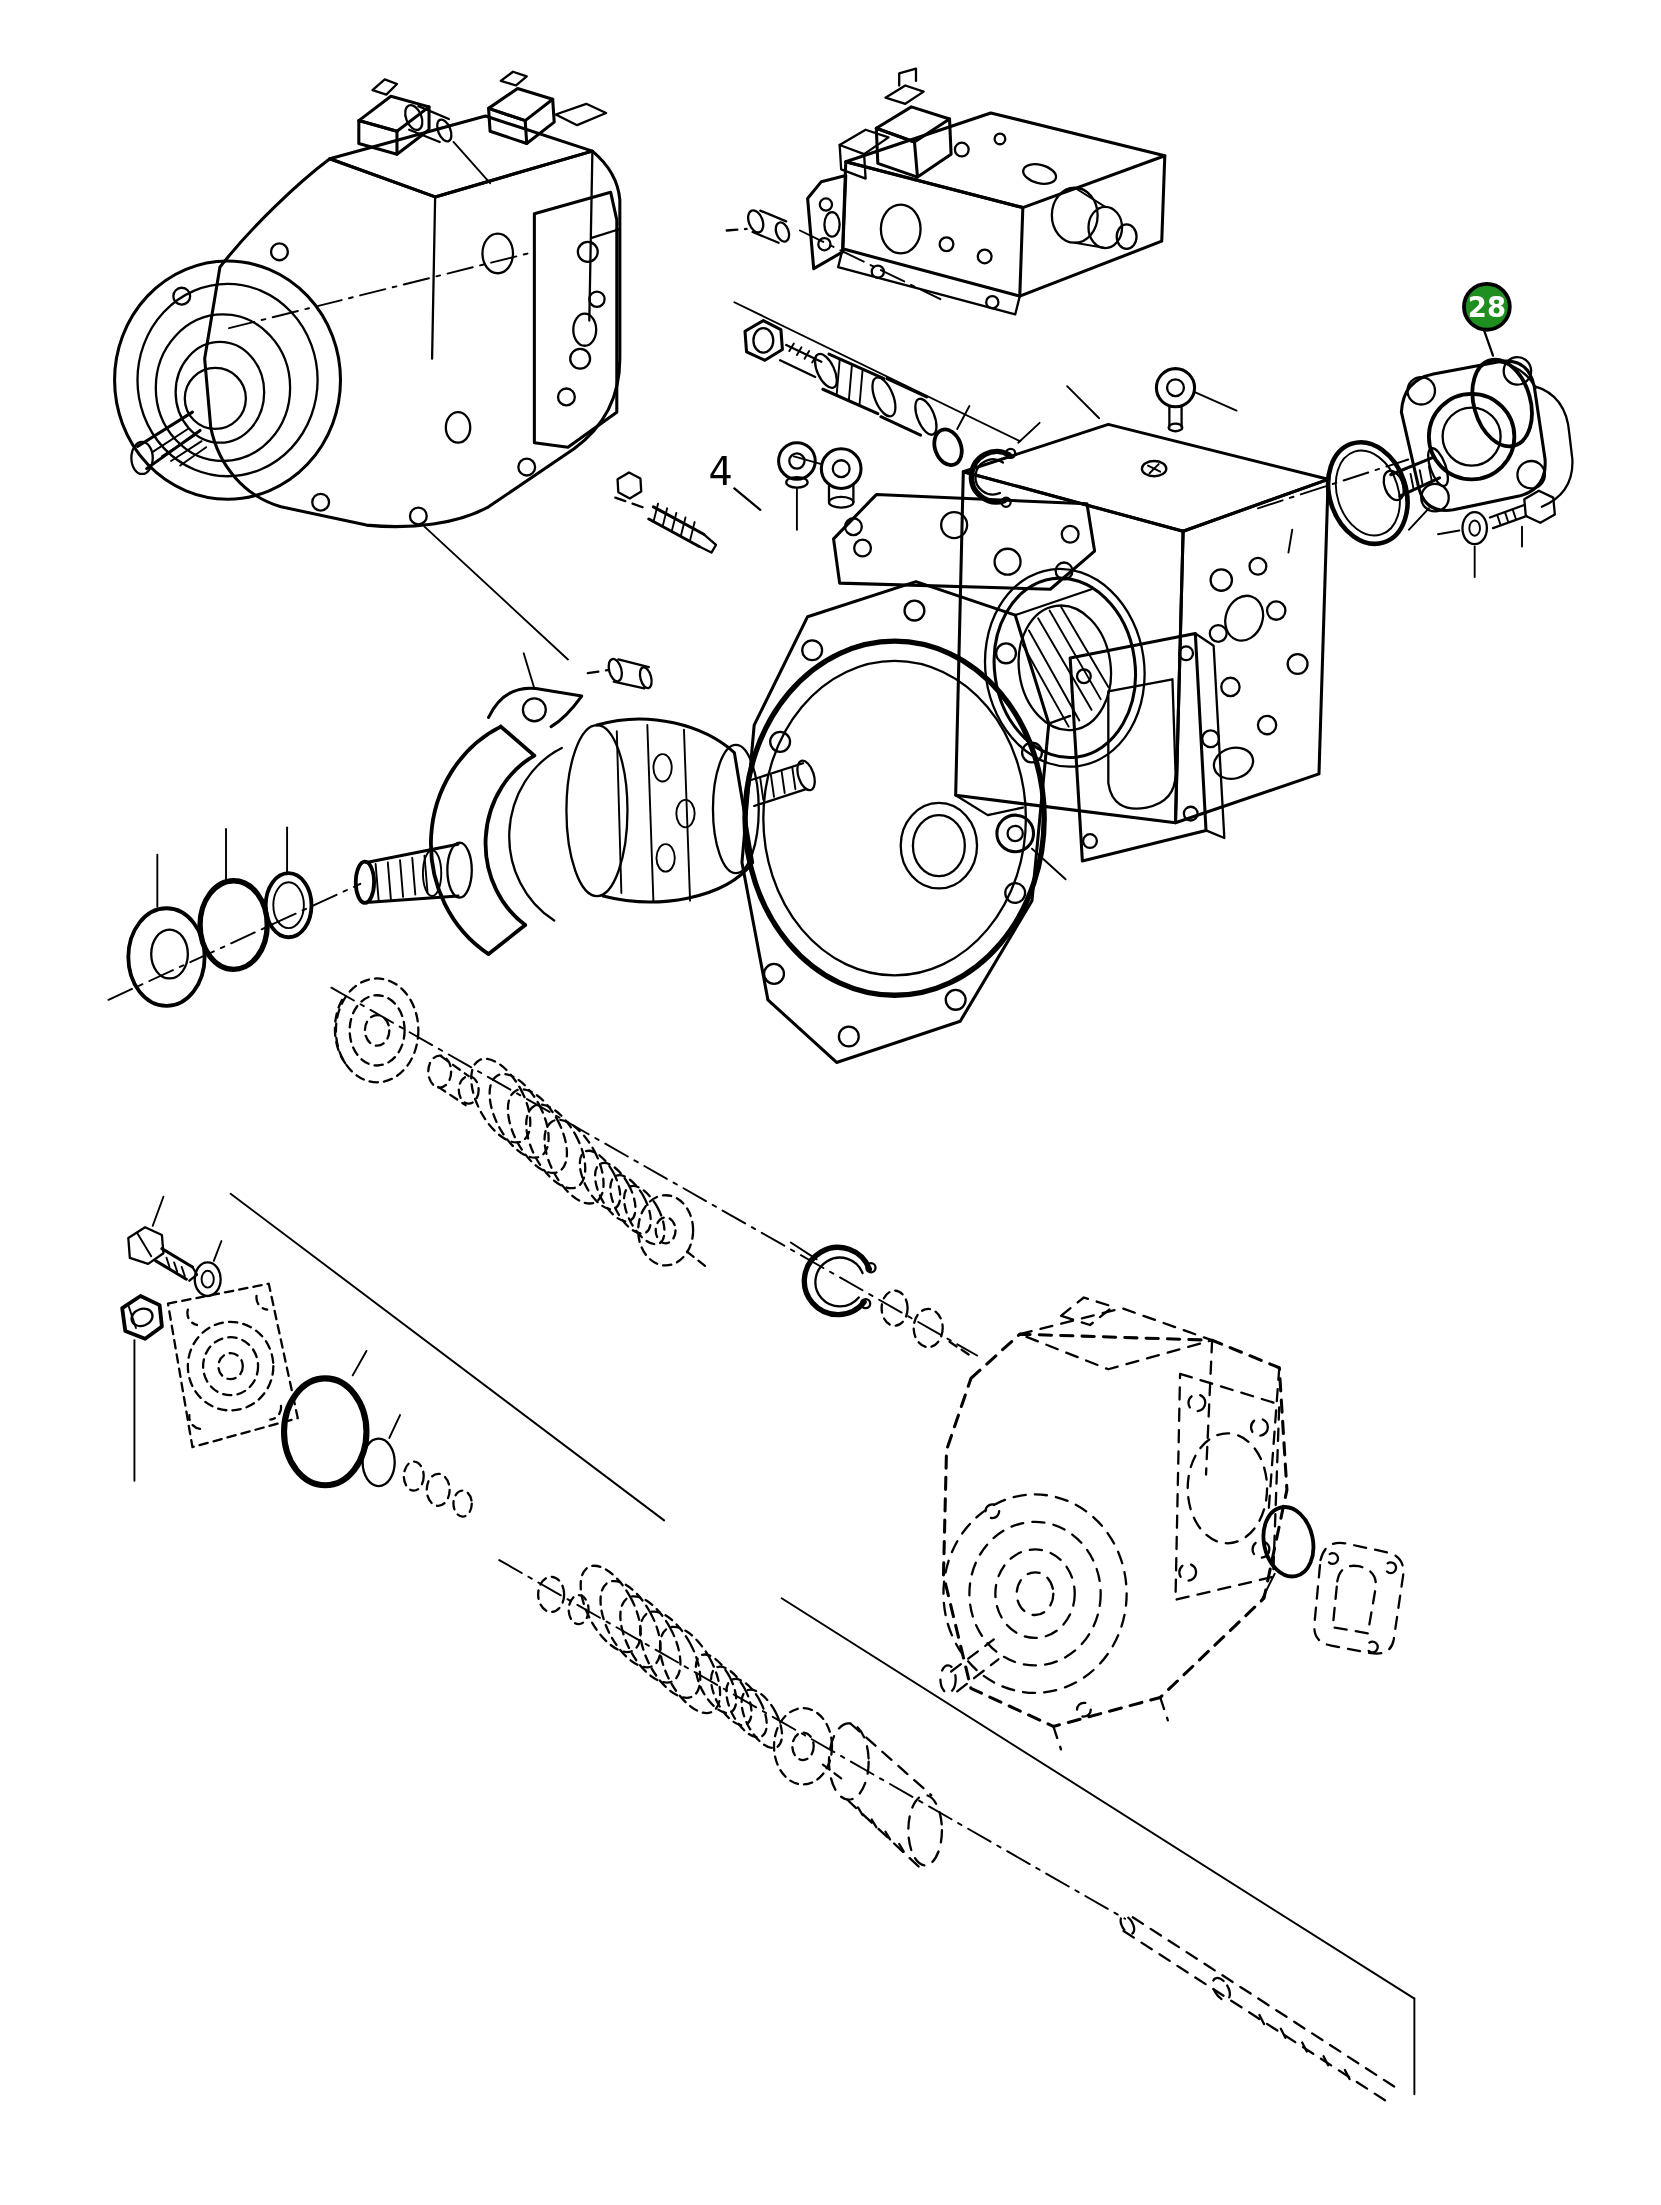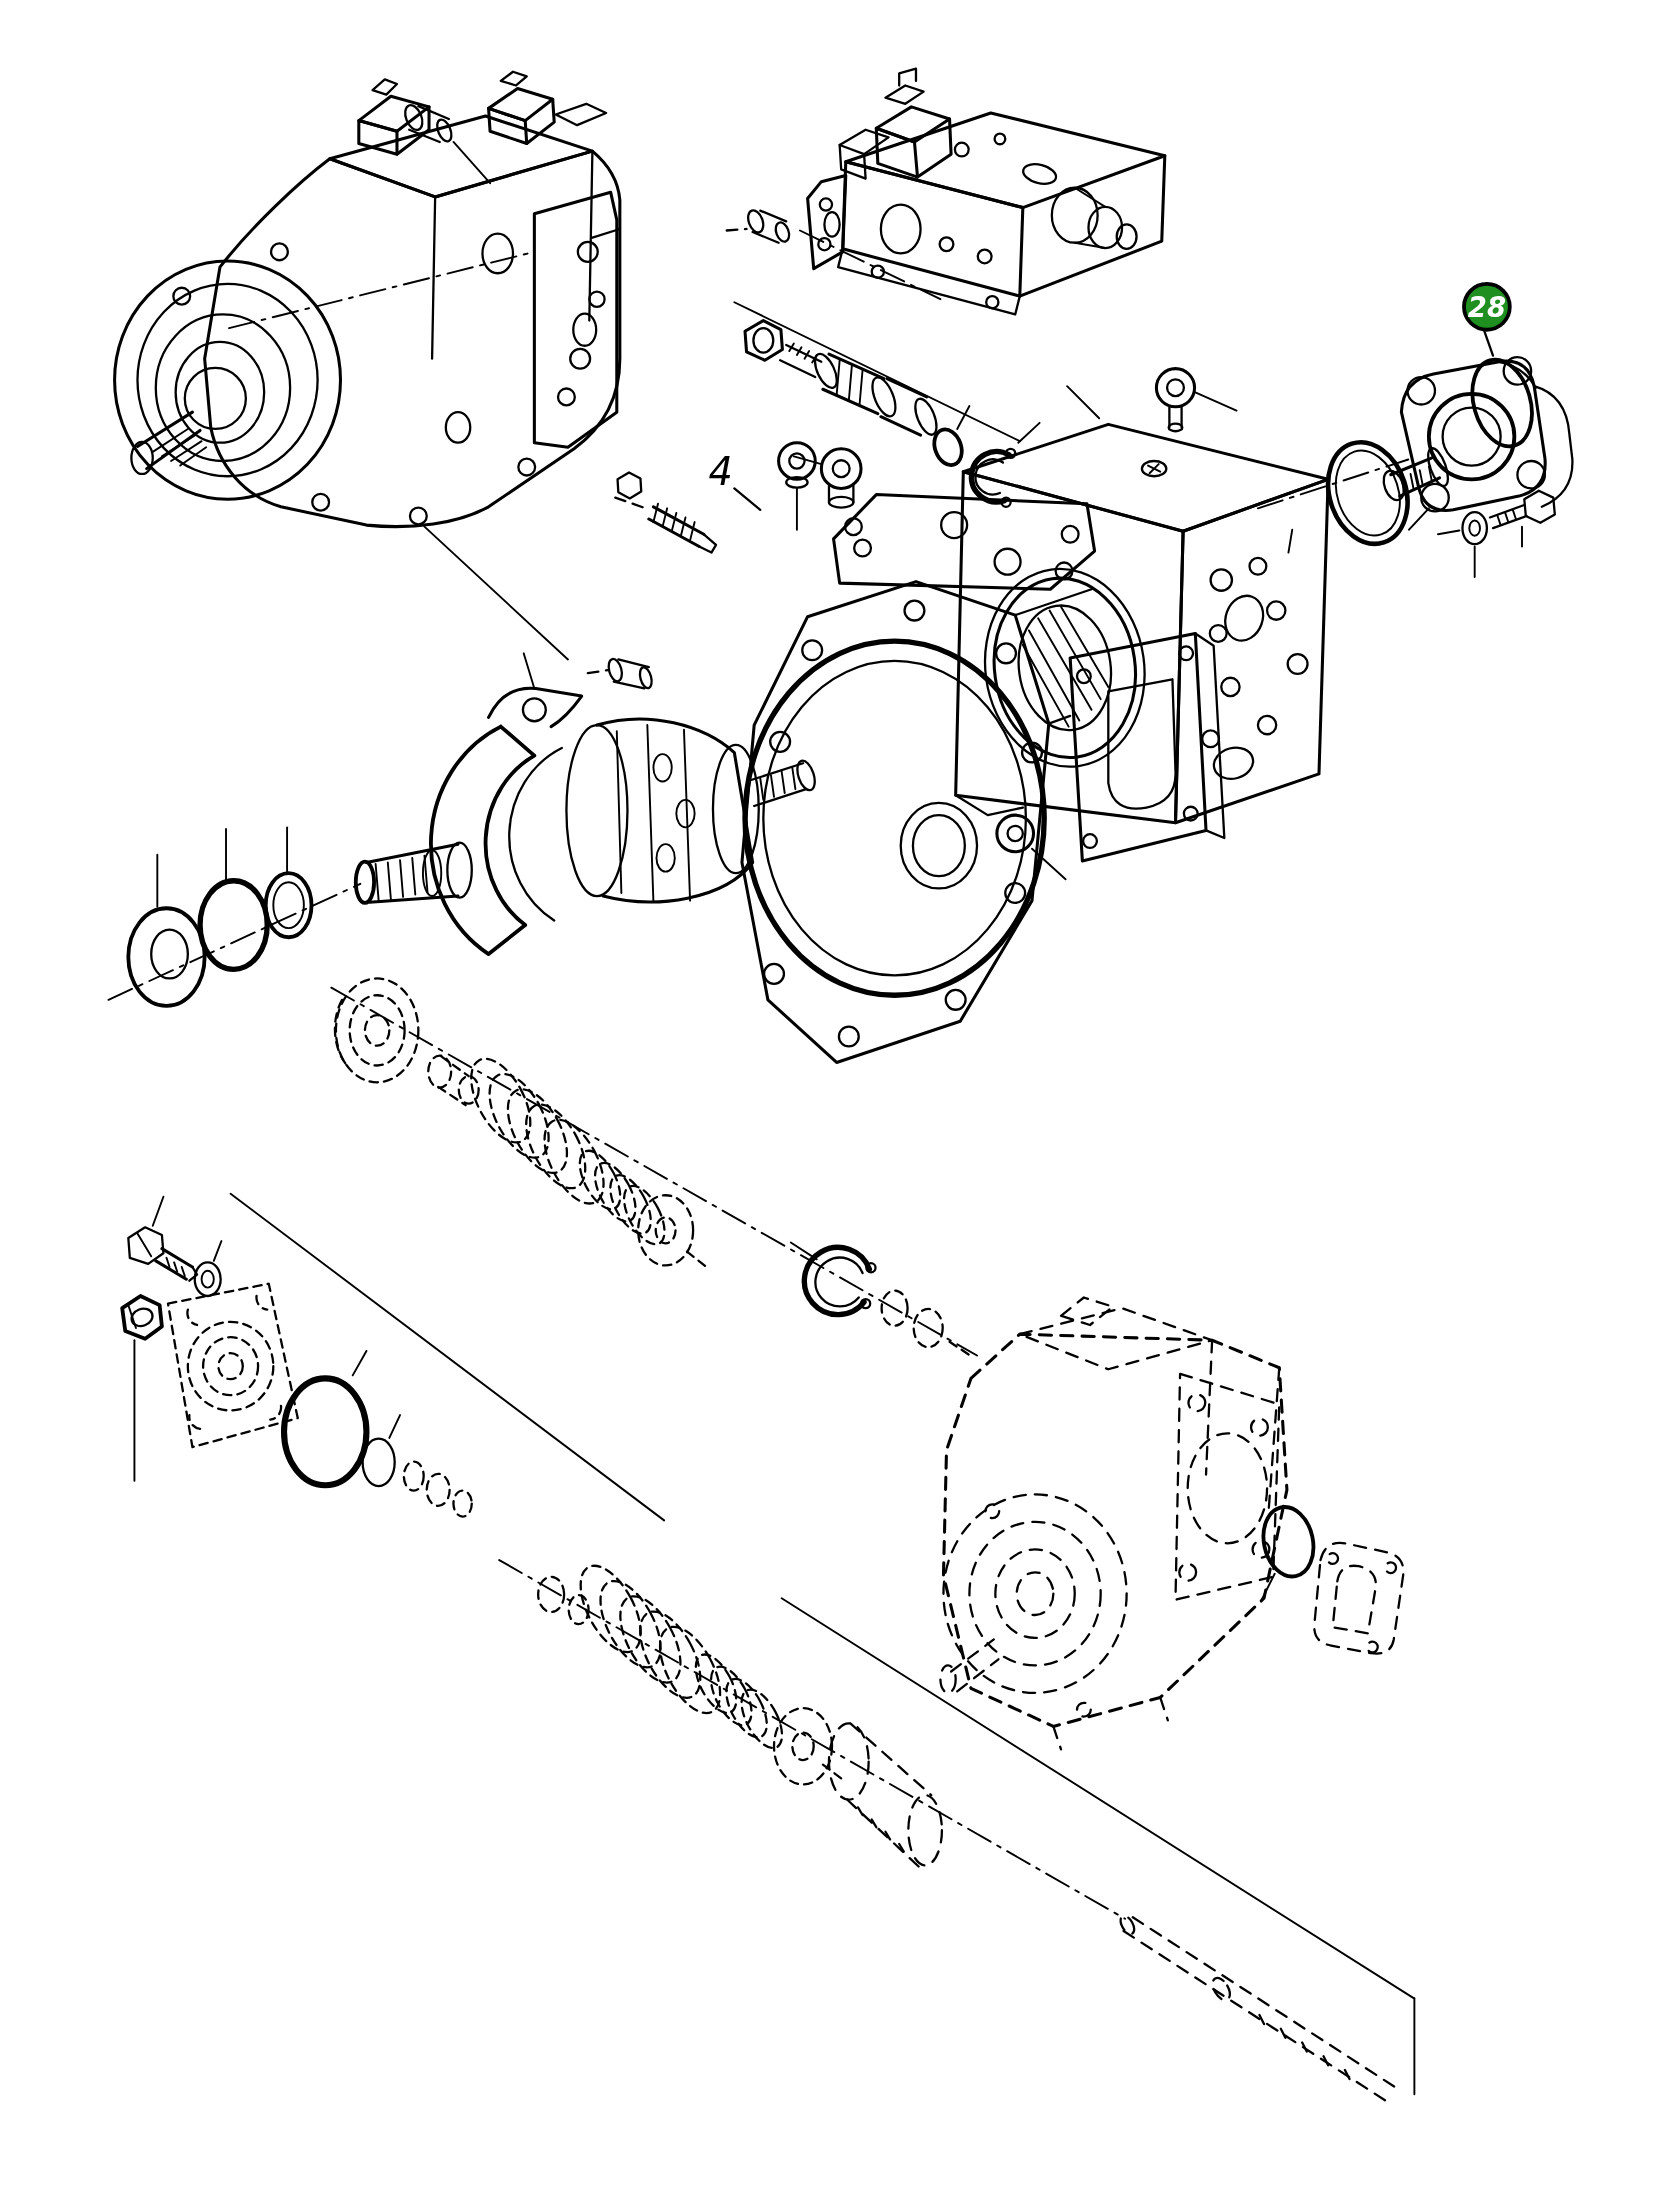--- a/index.html
+++ b/index.html
@@ -1,17 +1,17 @@
 <!DOCTYPE html>
 <html style="font-size:12.2px"><head>
 <meta charset="utf-8">
 <style>
   html,body{margin:0;padding:0;background:#fff;}
   .stage{position:relative;width:1661px;height:2205px;background:#ffffff;
-         font-family:"DejaVu Sans", sans-serif;overflow:hidden;font-style:italic;}
+         font-family:"DejaVu Sans", sans-serif;overflow:hidden;}
   svg{display:block;width:100%;height:100%;}
   .ln{stroke:#000;fill:none;stroke-width:4;stroke-linecap:round;stroke-linejoin:round;}
   .w2{stroke-width:2.5px;} .w3{stroke-width:3px;} .w5{stroke-width:5px;}
   .w6{stroke-width:6px;} .w7{stroke-width:7px;} .w8{stroke-width:8px;}
   .ph{stroke-dasharray:16 12;}      
   .ph2{stroke-dasharray:11 8;}      
   .axis{stroke-dasharray:34 10 5 10;stroke-width:2.5px;}
   .dash{stroke-dasharray:14 10;stroke-width:3px;}
   .badge-label{font-weight:bold;font-size:36px;}
   .part-label{font-size:50px;}

